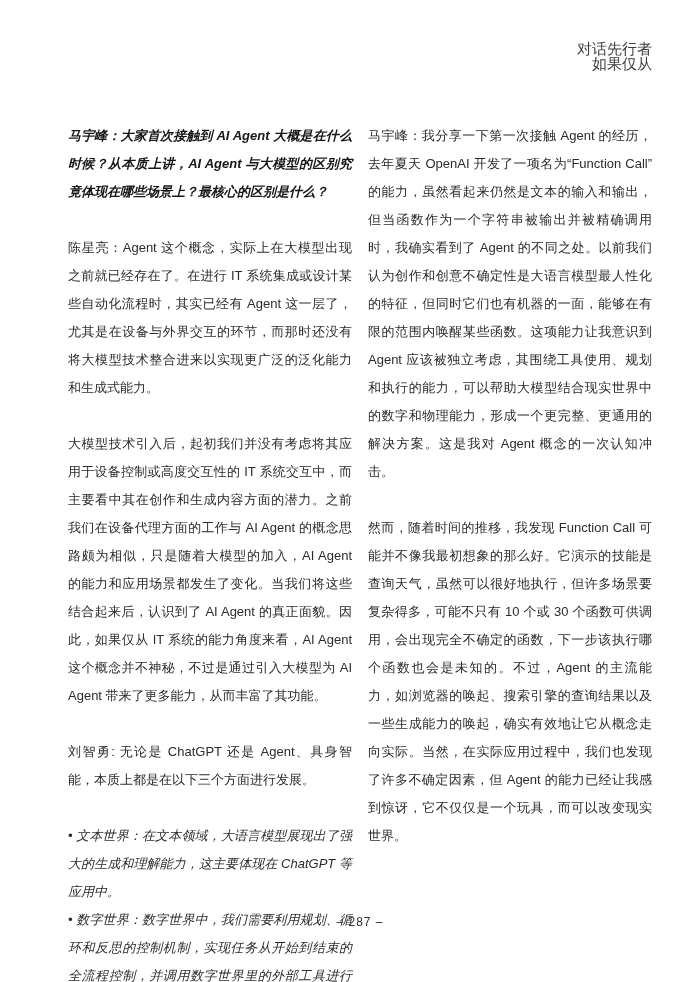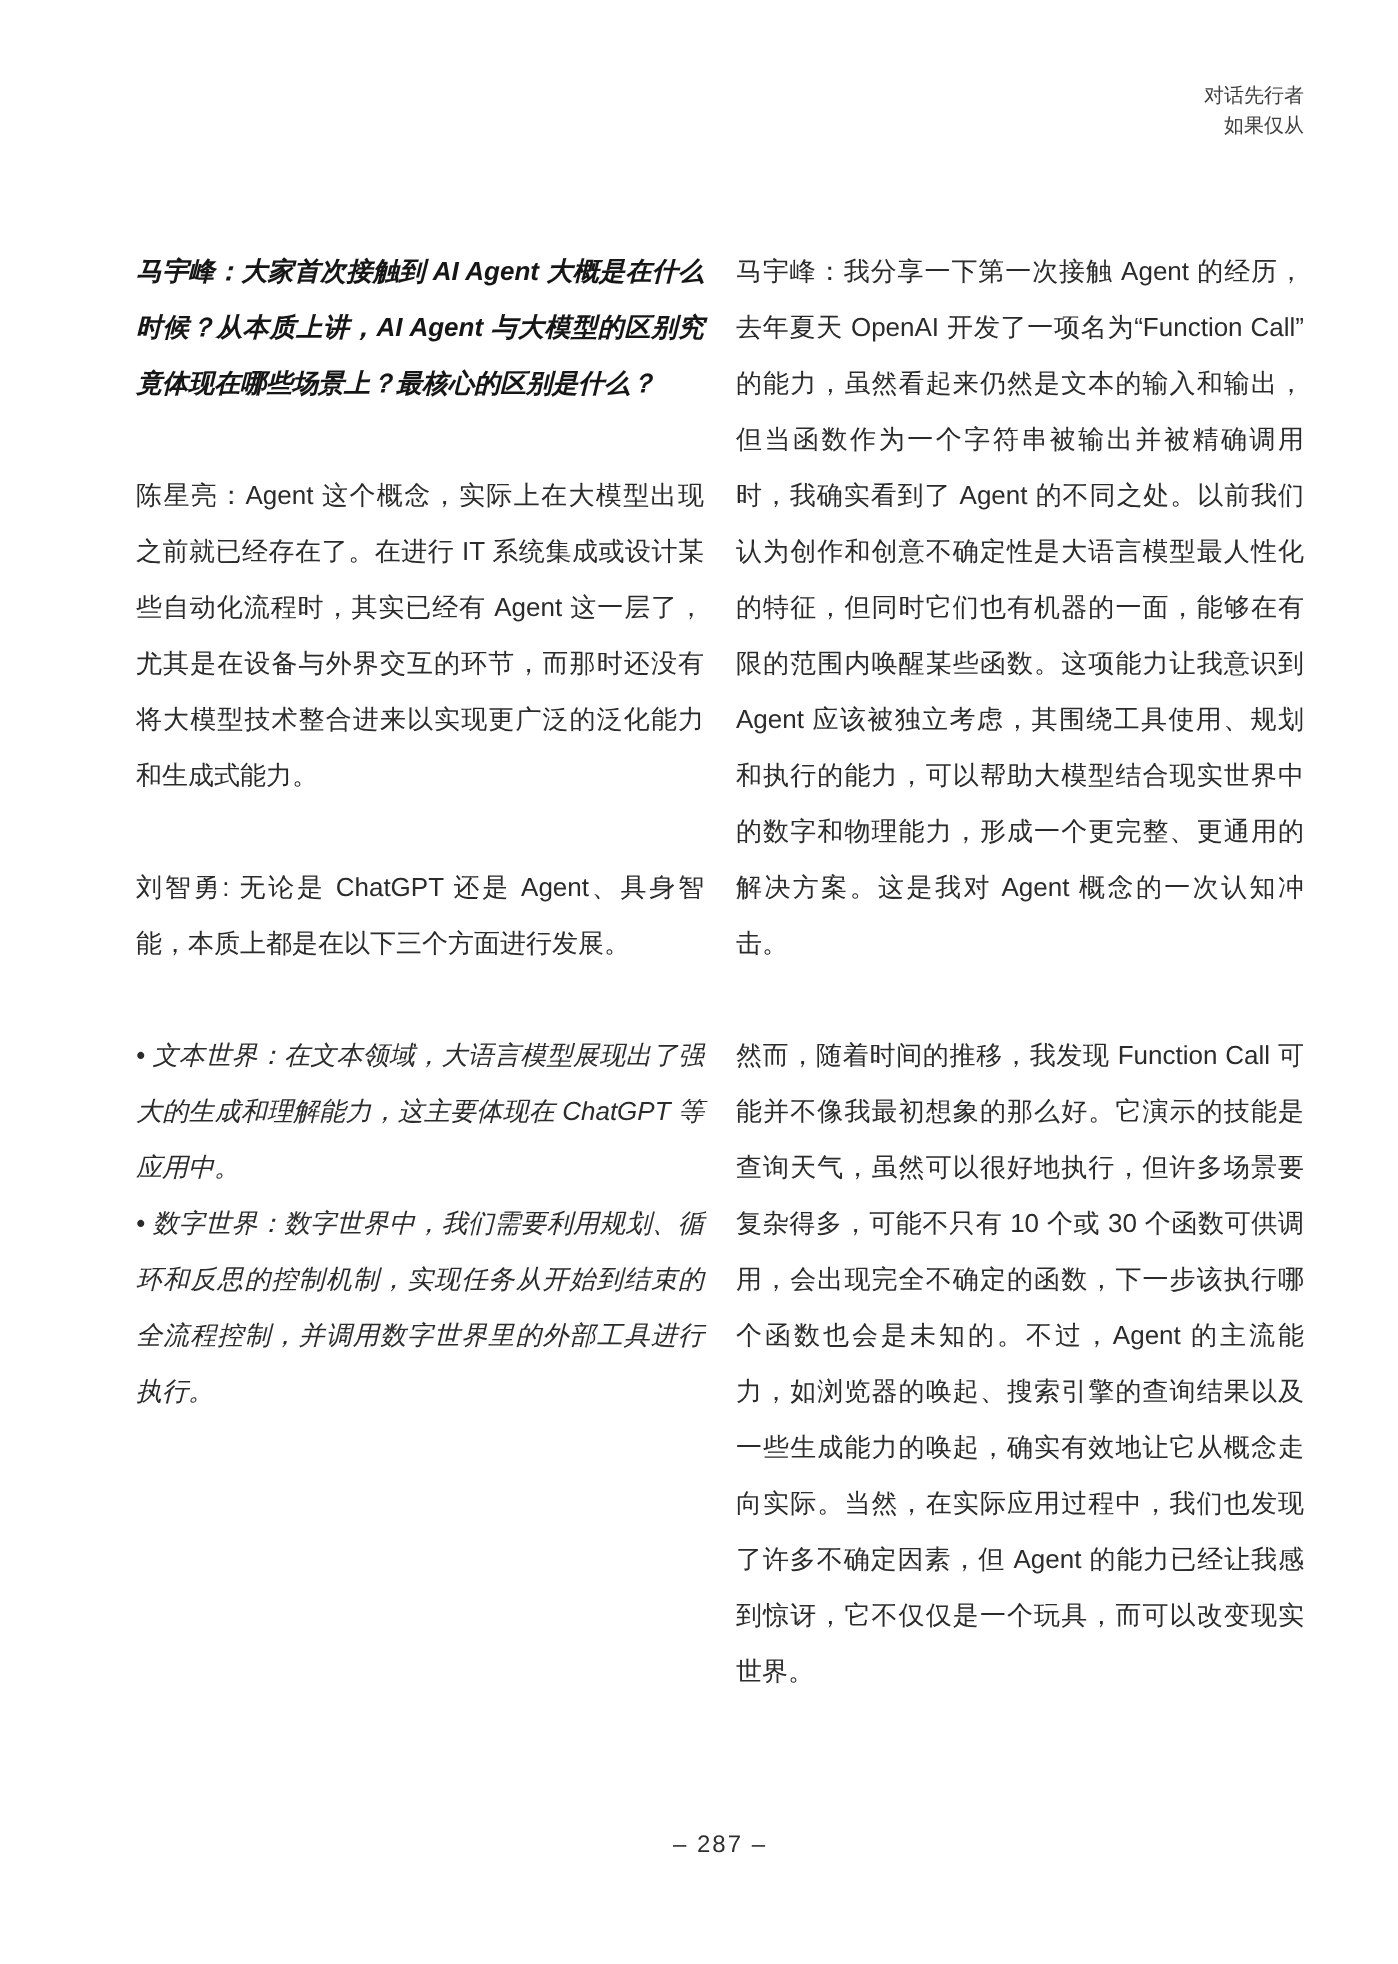--- a/index.html
+++ b/index.html
@@ -18,21 +18,21 @@
     position: absolute;
     inset: 0;
     background: #ffffff;
   }
   .page-header {
     position: absolute;
     top: 41px;
     left: 68px;
     width: 584px;
     text-align: right;
-    font-size: 10px;
+    font-size: 15px;
     line-height: 15px;
     color: #3d3d3d;
   }
   .content {
     position: absolute;
     top: 122px;
     left: 68px;
     width: 584px;
     display: flex;
     gap: 16px;
@@ -79,20 +79,21 @@
   <div class="page-header">
     <div>对话先行者</div>
     <div>如果仅从</div>
   </div>
 
   <div class="content">
 
     <div class="col">
       <p class="para bold">马宇峰：大家首次接触到 AI Agent 大概是在什么时候？从本质上讲，AI Agent 与大模型的区别究竟体现在哪些场景上？最核心的区别是什么？</p>
       <p class="para">陈星亮：Agent 这个概念，实际上在大模型出现之前就已经存在了。在进行 IT 系统集成或设计某些自动化流程时，其实已经有 Agent 这一层了，尤其是在设备与外界交互的环节，而那时还没有将大模型技术整合进来以实现更广泛的泛化能力和生成式能力。</p>
+      <p class="para">大模型技术引入后，起初我们并没有考虑将其应用于设备控制或高度交互性的 IT 系统交互中，而主要看中其在创作和生成内容方面的潜力。之前我们在设备代理方面的工作与 AI Agent 的概念思路颇为相似，只是随着大模型的加入，AI Agent 的能力和应用场景都发生了变化。当我们将这些结合起来后，认识到了 AI Agent 的真正面貌。因此，如果仅从 IT 系统的能力角度来看，AI Agent 这个概念并不神秘，不过是通过引入大模型为 AI Agent 带来了更多能力，从而丰富了其功能。</p>
       <p class="para">刘智勇: 无论是 ChatGPT 还是 Agent、具身智能，本质上都是在以下三个方面进行发展。</p>
       <p class="para tight">• 文本世界：在文本领域，大语言模型展现出了强大的生成和理解能力，这主要体现在 ChatGPT 等应用中。</p>
       <p class="para tight">• 数字世界：数字世界中，我们需要利用规划、循环和反思的控制机制，实现任务从开始到结束的全流程控制，并调用数字世界里的外部工具进行执行。</p>
     </div>
 
     <div class="col">
       <p class="para">马宇峰：我分享一下第一次接触 Agent 的经历，去年夏天 OpenAI 开发了一项名为“Function Call”的能力，虽然看起来仍然是文本的输入和输出，但当函数作为一个字符串被输出并被精确调用时，我确实看到了 Agent 的不同之处。以前我们认为创作和创意不确定性是大语言模型最人性化的特征，但同时它们也有机器的一面，能够在有限的范围内唤醒某些函数。这项能力让我意识到 Agent 应该被独立考虑，其围绕工具使用、规划和执行的能力，可以帮助大模型结合现实世界中的数字和物理能力，形成一个更完整、更通用的解决方案。这是我对 Agent 概念的一次认知冲击。</p>
       <p class="para">然而，随着时间的推移，我发现 Function Call 可能并不像我最初想象的那么好。它演示的技能是查询天气，虽然可以很好地执行，但许多场景要复杂得多，可能不只有 10 个或 30 个函数可供调用，会出现完全不确定的函数，下一步该执行哪个函数也会是未知的。不过，Agent 的主流能力，如浏览器的唤起、搜索引擎的查询结果以及一些生成能力的唤起，确实有效地让它从概念走向实际。当然，在实际应用过程中，我们也发现了许多不确定因素，但 Agent 的能力已经让我感到惊讶，它不仅仅是一个玩具，而可以改变现实世界。</p>
 
     </div>

